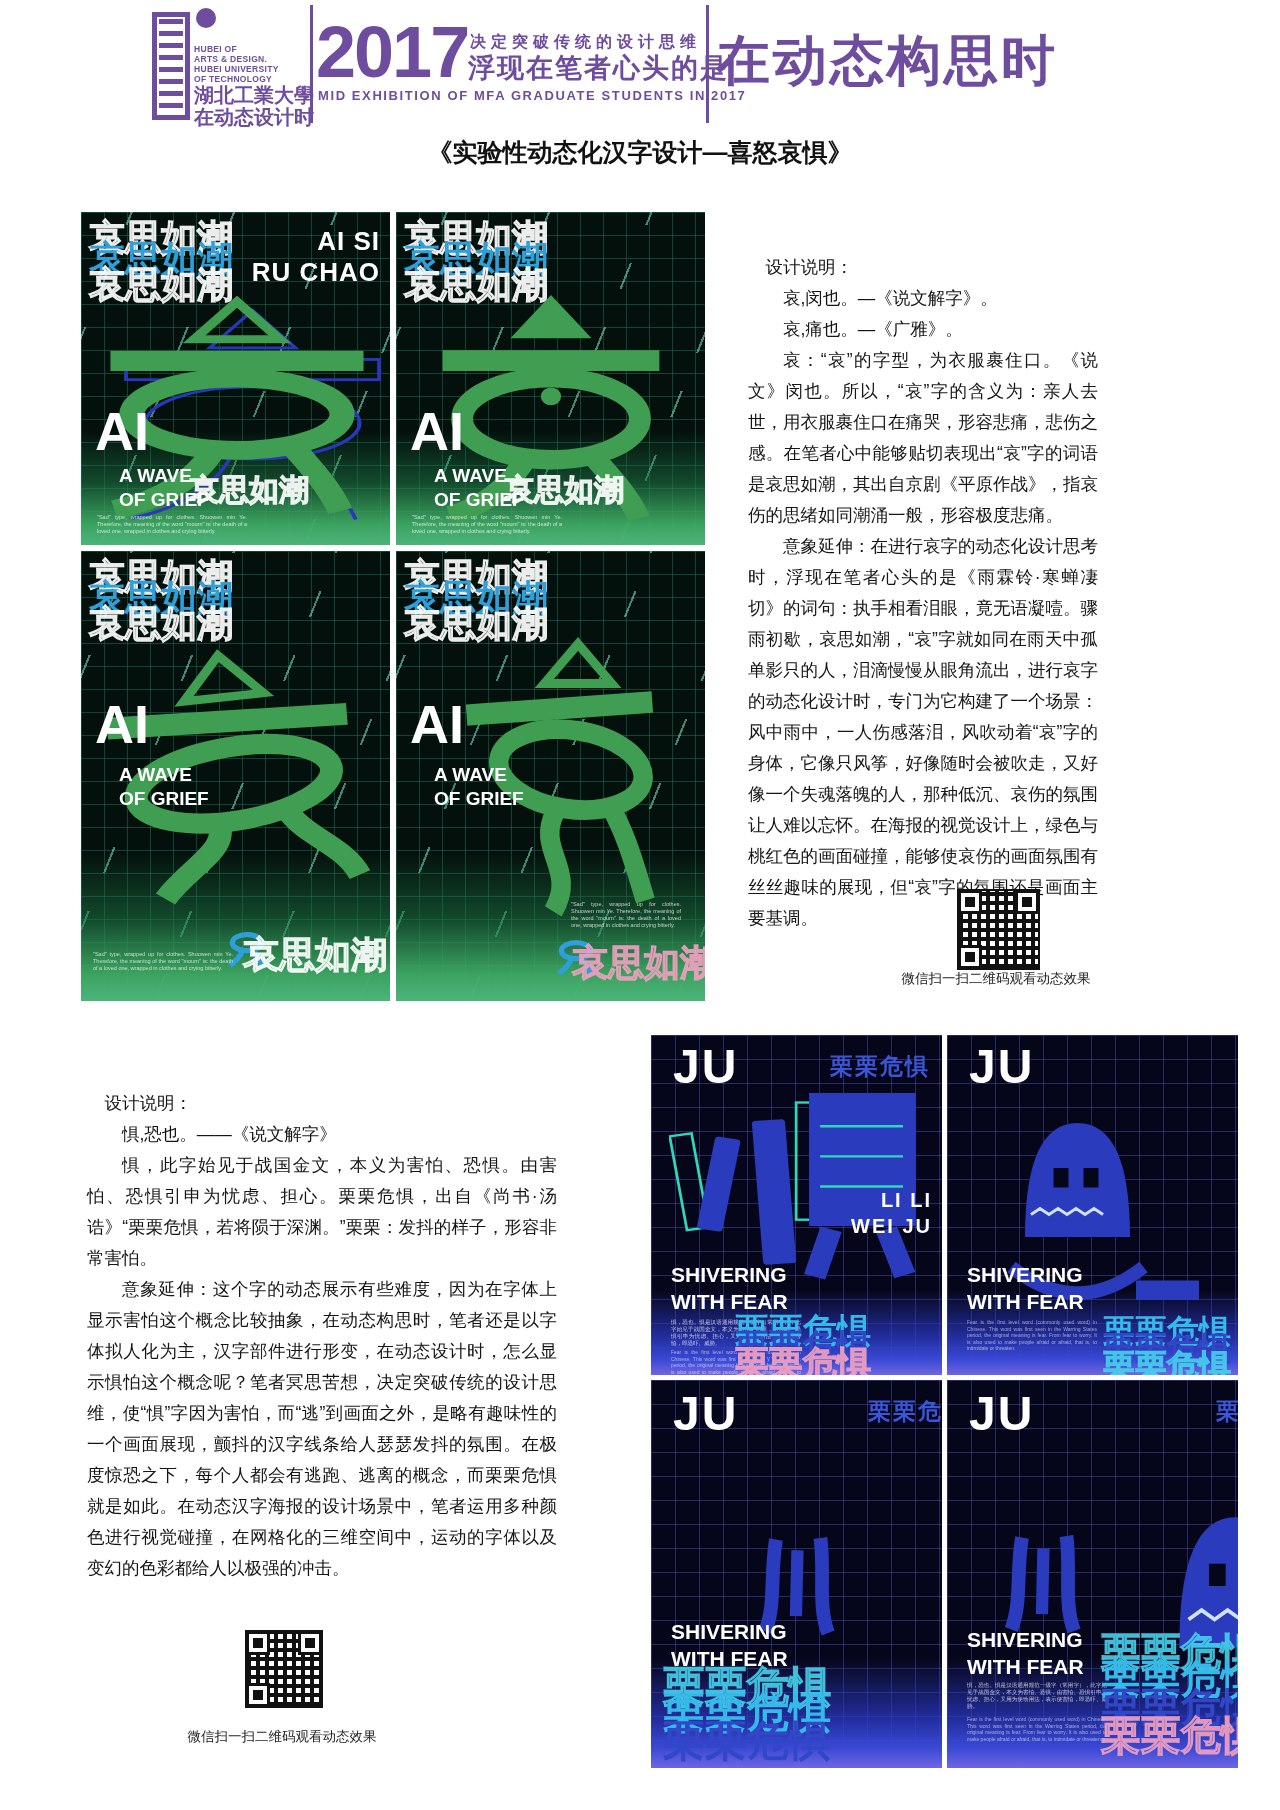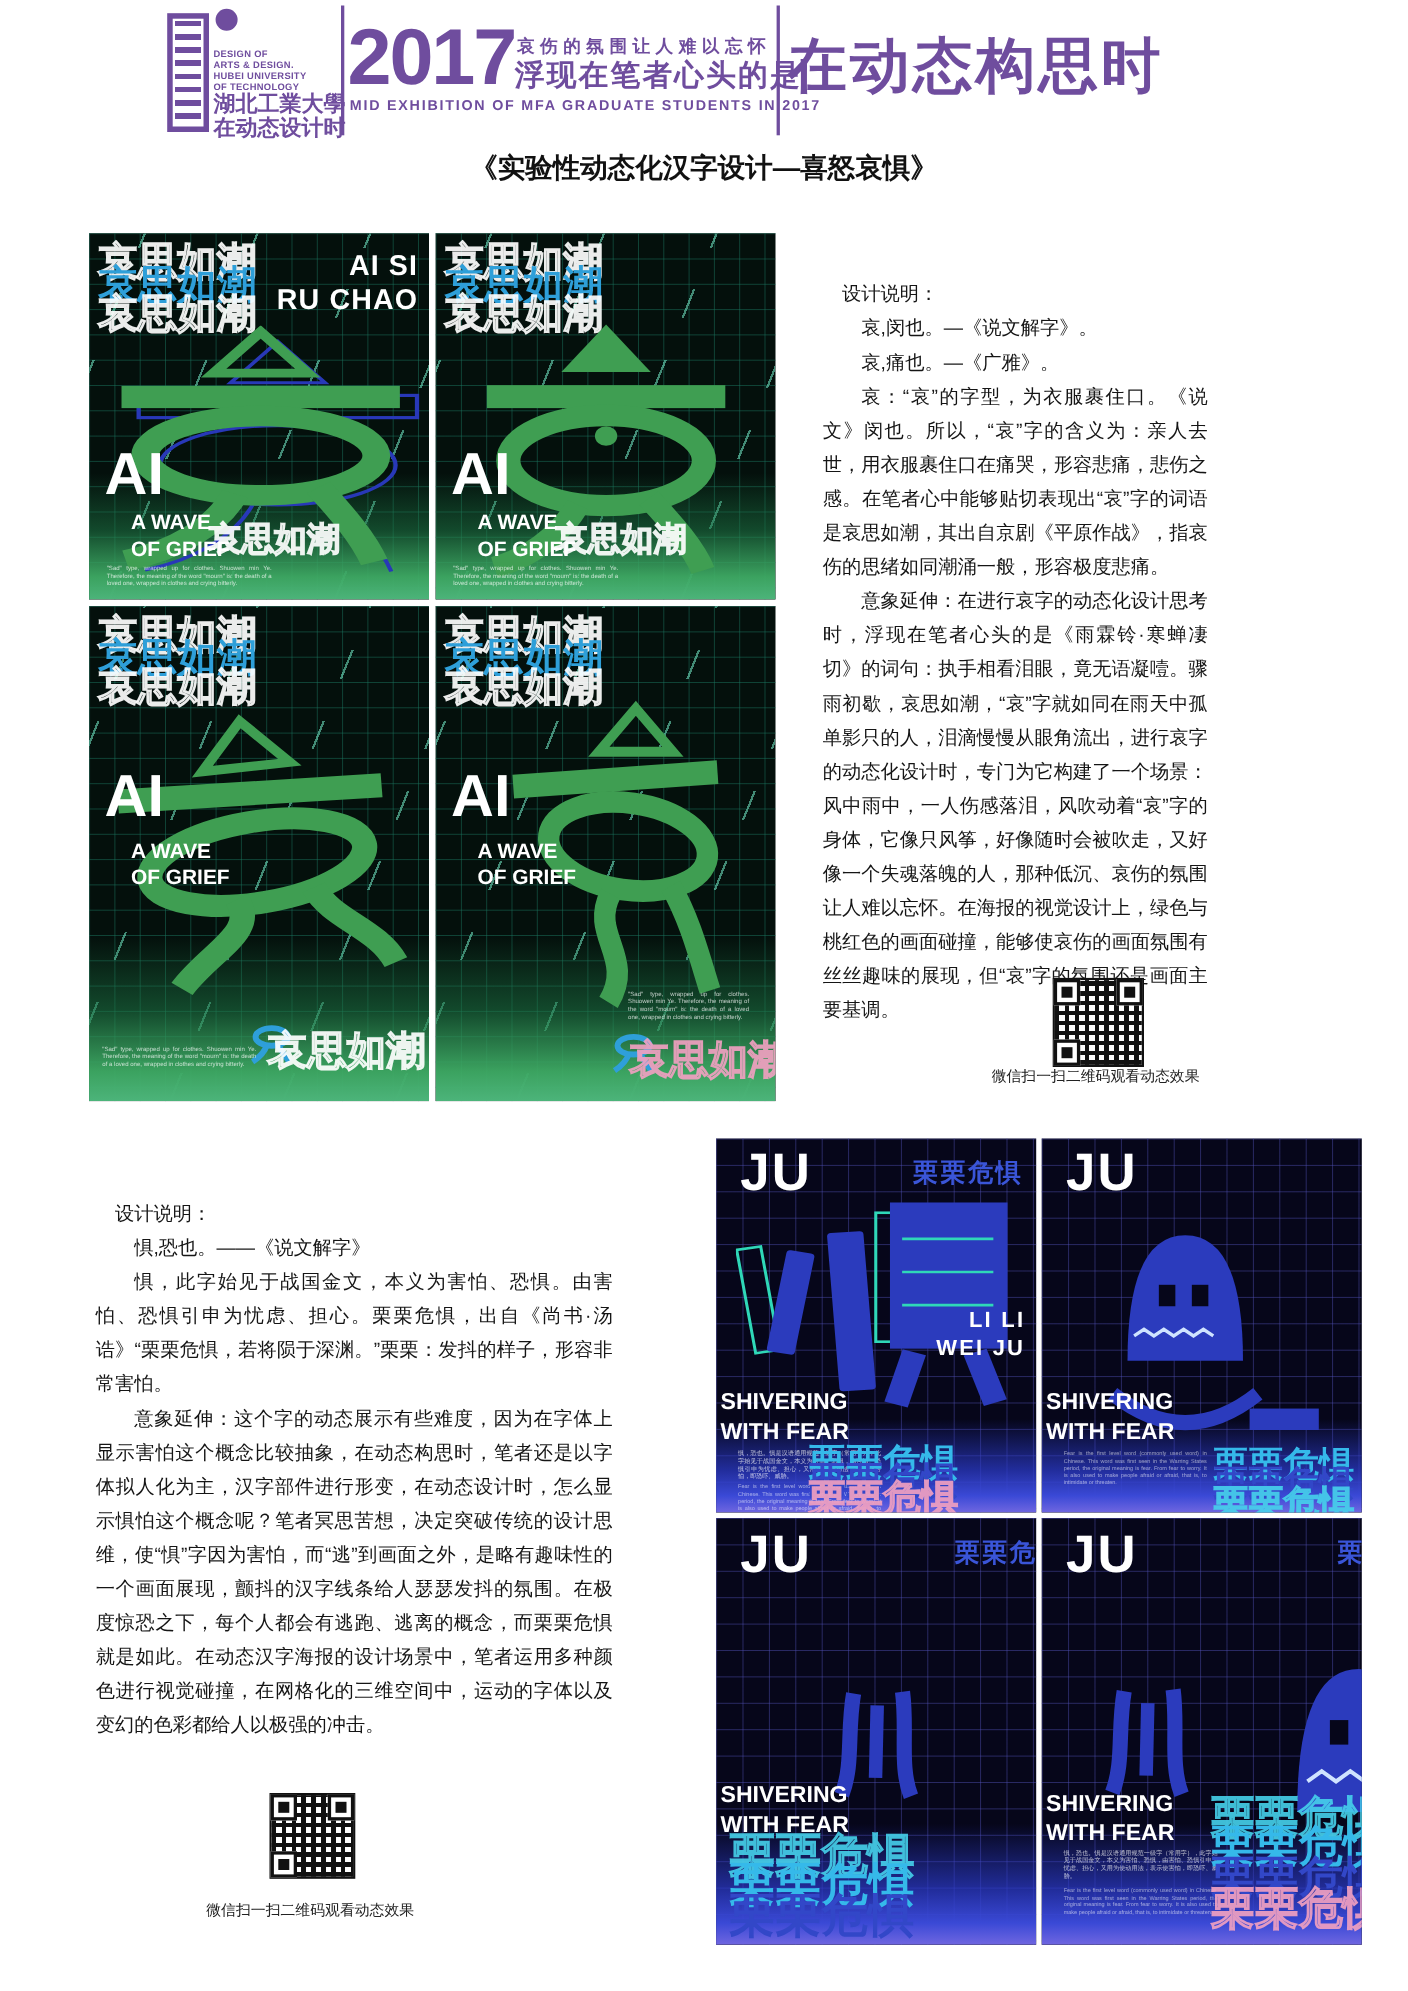--- a/index.html
+++ b/index.html
@@ -71,45 +71,45 @@
   .ai-pinyin{right:10px;top:14px;font-size:26px;line-height:31px;font-weight:bold;color:#fff;text-align:right;letter-spacing:1px;white-space:nowrap;margin-left:32px;}
   .ai-letter{left:14px;font-size:54px;font-weight:bold;color:#fff;line-height:1;}
   .ai-sub{left:16px;font-size:19px;line-height:24px;font-weight:bold;color:#fff;white-space:nowrap;margin-left:22px;}
   .ai-bottom{font-size:30px;font-weight:bold;white-space:nowrap;}
   .fineprint{font-size:5.5px;line-height:7px;color:rgba(255,255,255,.72);text-align:justify;}
   .fineprint.dim{font-size:5px;line-height:6.5px;color:rgba(255,255,255,.55);}
 
   .ju-letter{left:22px;top:8px;font-size:48px;font-weight:bold;color:#fff;line-height:1;letter-spacing:2px;}
   .ju-title{top:16px;font-size:23px;font-weight:bold;color:#3a55d8;white-space:nowrap;letter-spacing:2px;}
   .ju-lili{right:10px;top:152px;font-size:20px;line-height:26px;font-weight:bold;color:#fff;text-align:right;letter-spacing:2px;white-space:nowrap;}
-  .ju-sub{left:4px;font-size:21px;line-height:27px;font-weight:bold;color:#fff;white-space:nowrap;}
+  .ju-sub{left:20px;font-size:21px;line-height:27px;font-weight:bold;color:#fff;white-space:nowrap;}
   .ju-glitch{white-space:nowrap;font-weight:bold;line-height:1;}
   .ju-glitch span{position:absolute;left:0;}
   .jg-cyan{color:#35b9ea;} .jg-blue{color:#3247c8;}
 </style>
 </head>
 <body>
 
 <div class="page">
 
   <div class="abs logo-ladder"></div>
   <div class="abs logo-dot"></div>
   <div class="abs school-en">
-    <div>DESIGN OF</div>
+    <div>HUBEI OF</div>
     <div>ARTS &amp; DESIGN.</div>
     <div>HUBEI UNIVERSITY</div>
     <div>OF TECHNOLOGY</div>
   </div>
   <div class="abs school-cn">
     <div>湖北工業大學</div>
     <div>在动态设计时</div>
   </div>
   <div class="abs hdr-divider" style="left:310px;"></div>
   <div class="abs year">2017</div>
-  <div class="abs uni-line">哀伤的氛围让人难以忘怀</div>
+  <div class="abs uni-line">决定突破传统的设计思维</div>
   <div class="abs exh-line">浮现在笔者心头的是</div>
   <div class="abs mid-line">MID  EXHIBITION  OF  MFA  GRADUATE  STUDENTS  IN  2017</div>
   <div class="abs hdr-divider" style="left:706px;"></div>
   <div class="abs dept">在动态构思时</div>
 
   <div class="abs page-title">《实验性动态化汉字设计—喜怒哀惧》</div>
 
   <div class="poster ai-poster" style="left:81px;top:212px;width:309px;height:333px;">
     <div class="abs rain"></div>
     <div class="abs ai-grad"></div>

